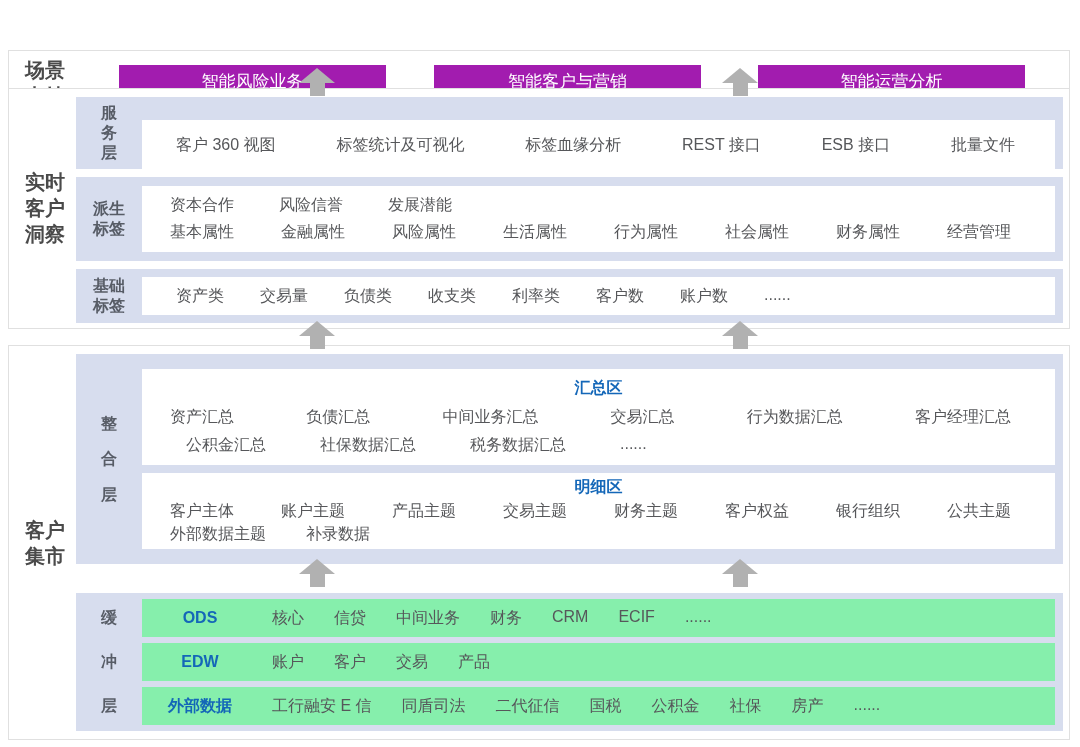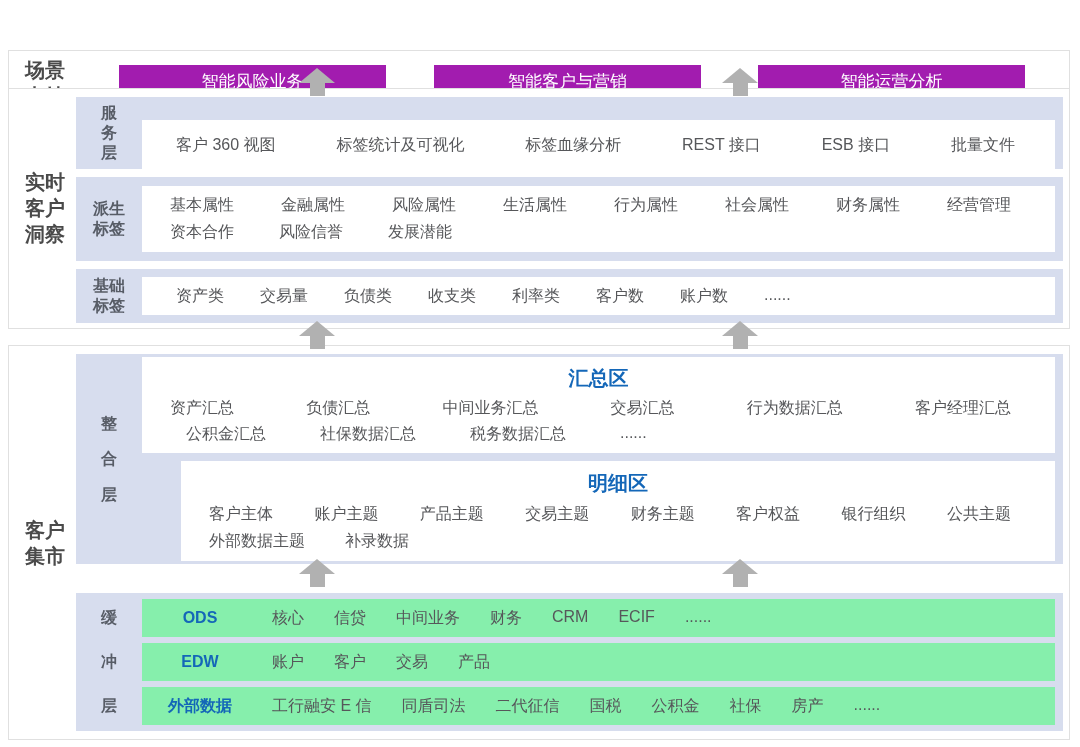--- a/index.html
+++ b/index.html
@@ -52,22 +52,22 @@
   .l-s2{gap:54px;padding-left:44px;}
   .l-m1{justify-content:space-between;padding:0 44px 0 28px;}
   .l-m2{gap:40px;padding-left:28px;}
 
   
   .row-integration{height:210px;}
   .row-integration .row-label{line-height:2.2;}
   .zone-col{flex:1;margin-right:8px;display:flex;flex-direction:column;gap:8px;}
   .sbox{background:#fff;display:flex;flex-direction:column;justify-content:space-evenly;box-sizing:border-box;padding:2px 0;}
   .sbox-summary{height:96px;}
-  .sbox-detail{height:100px;margin-left:39px;}
-  .zone-title{text-align:center;color:#1467b8;font-weight:bold;font-size:20px;}
+  .sbox-detail{height:76px;}
+  .zone-title{text-align:center;color:#1467b8;font-weight:bold;font-size:16px;}
 
   
   .row-buffer{height:138px;margin-top:29px;margin-bottom:0;}
   .row-buffer .row-label{line-height:44px;}
   .buf-col{flex:1;margin-right:8px;display:flex;flex-direction:column;gap:6px;}
   .bbox{background:#86efac;height:38px;display:flex;align-items:center;font-size:16px;color:#56575a;}
   .bname{min-width:100px;margin-left:8px;text-align:center;color:#1467b8;font-weight:bold;white-space:nowrap;}
   .bitems{display:flex;gap:30px;margin-left:22px;white-space:nowrap;}
 </style>
 </head>
@@ -100,34 +100,34 @@
               <span>REST 接口</span>
               <span>ESB 接口</span>
               <span>批量文件</span>
             </div>
         </div>
       </div>
       <div class="row row-derived">
         <div class="row-label">派生
 标签</div>
         <div class="wbox">
+          <div class="iline l-d2">
+              <span>资本合作</span>
+              <span>风险信誉</span>
+              <span>发展潜能</span>
+            </div>
           <div class="iline l-d1">
               <span>基本属性</span>
               <span>金融属性</span>
               <span>风险属性</span>
               <span>生活属性</span>
               <span>行为属性</span>
               <span>社会属性</span>
               <span>财务属性</span>
               <span>经营管理</span>
-            </div>
-          <div class="iline l-d2">
-              <span>资本合作</span>
-              <span>风险信誉</span>
-              <span>发展潜能</span>
             </div>
         </div>
       </div>
       <div class="row row-basic">
         <div class="row-label">基础
 标签</div>
         <div class="wbox">
           <div class="iline l-basic">
               <span>资产类</span>
               <span>交易量</span>

